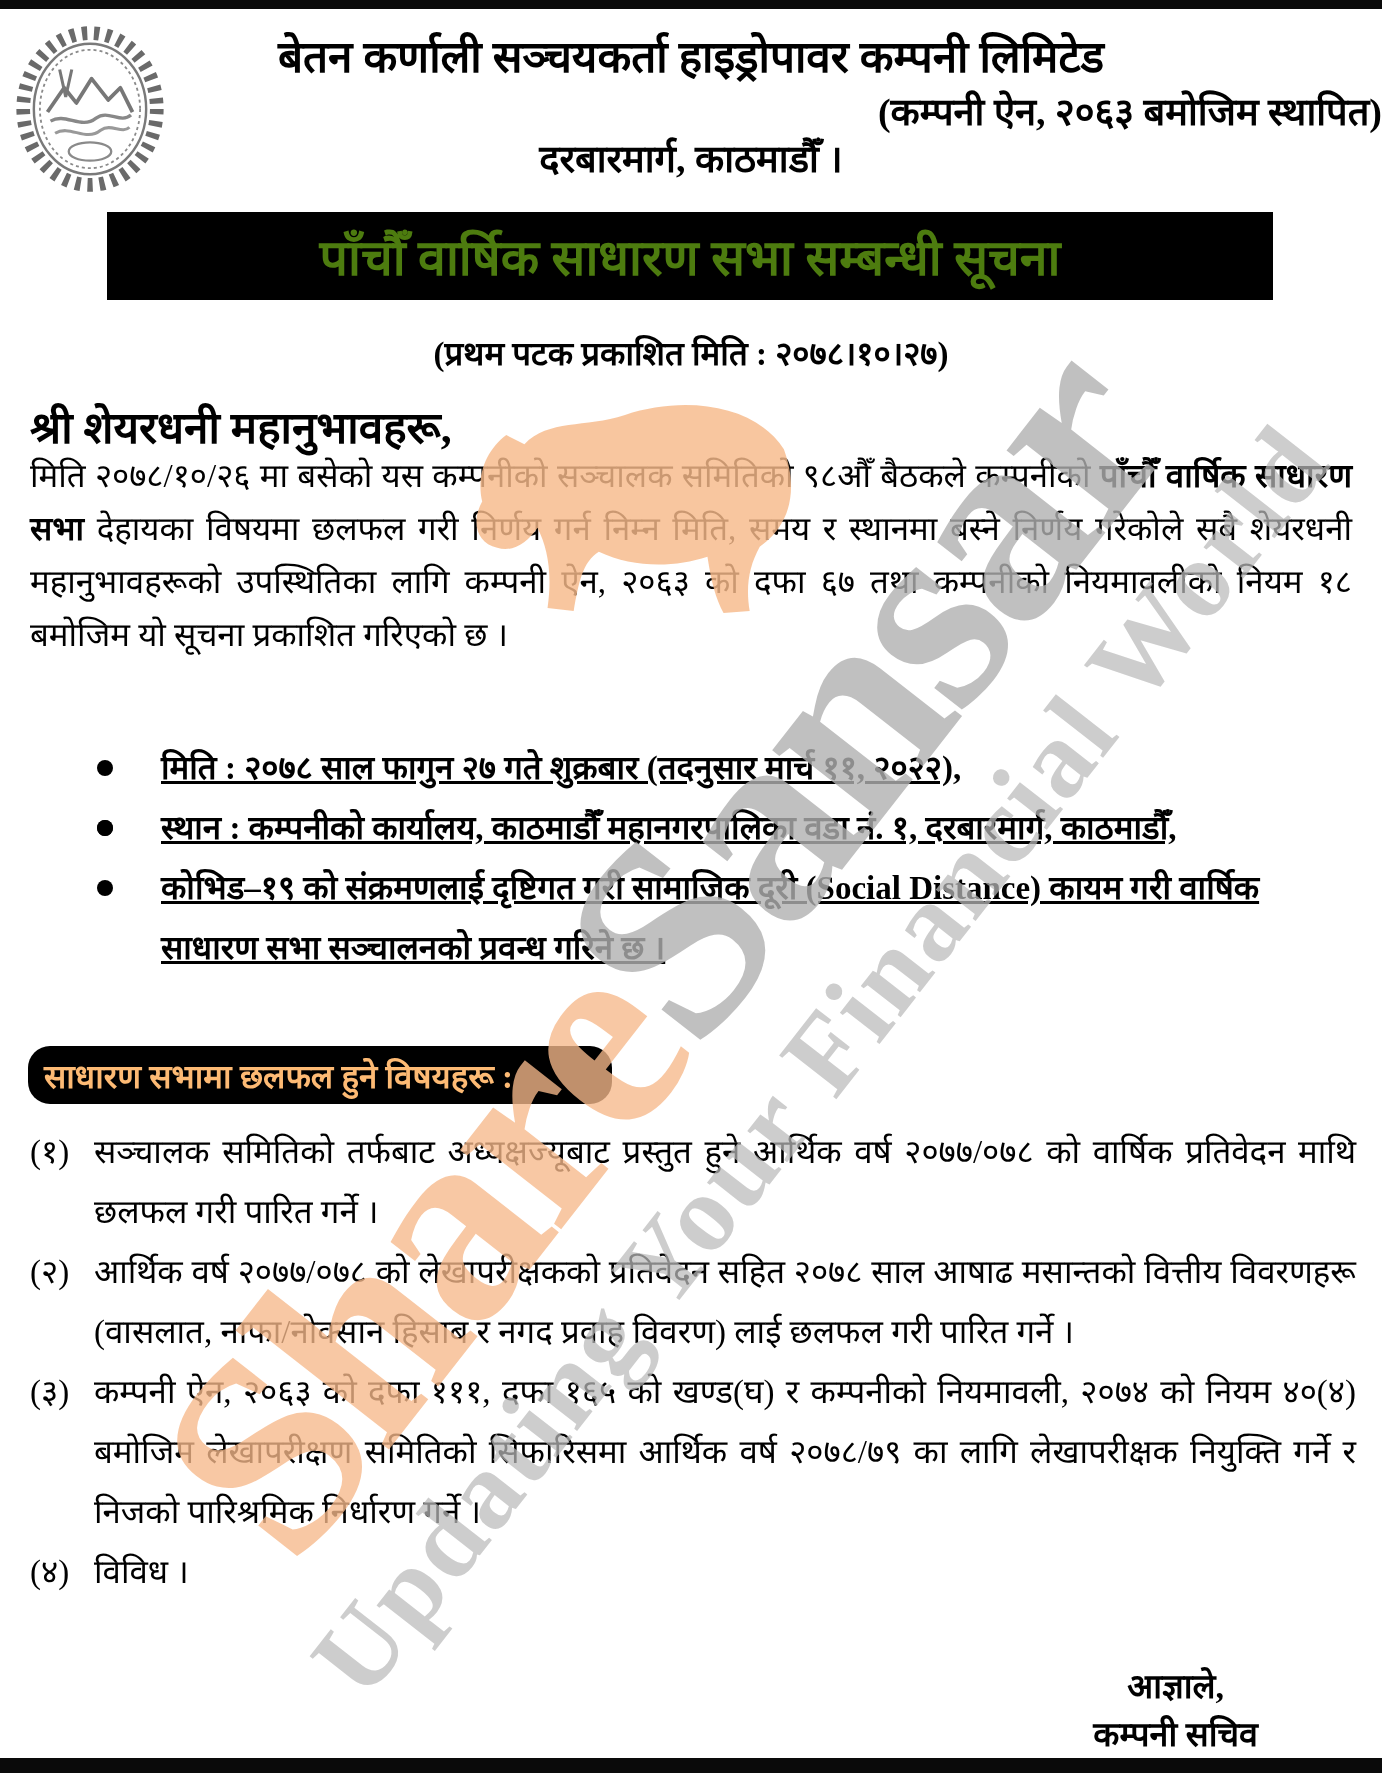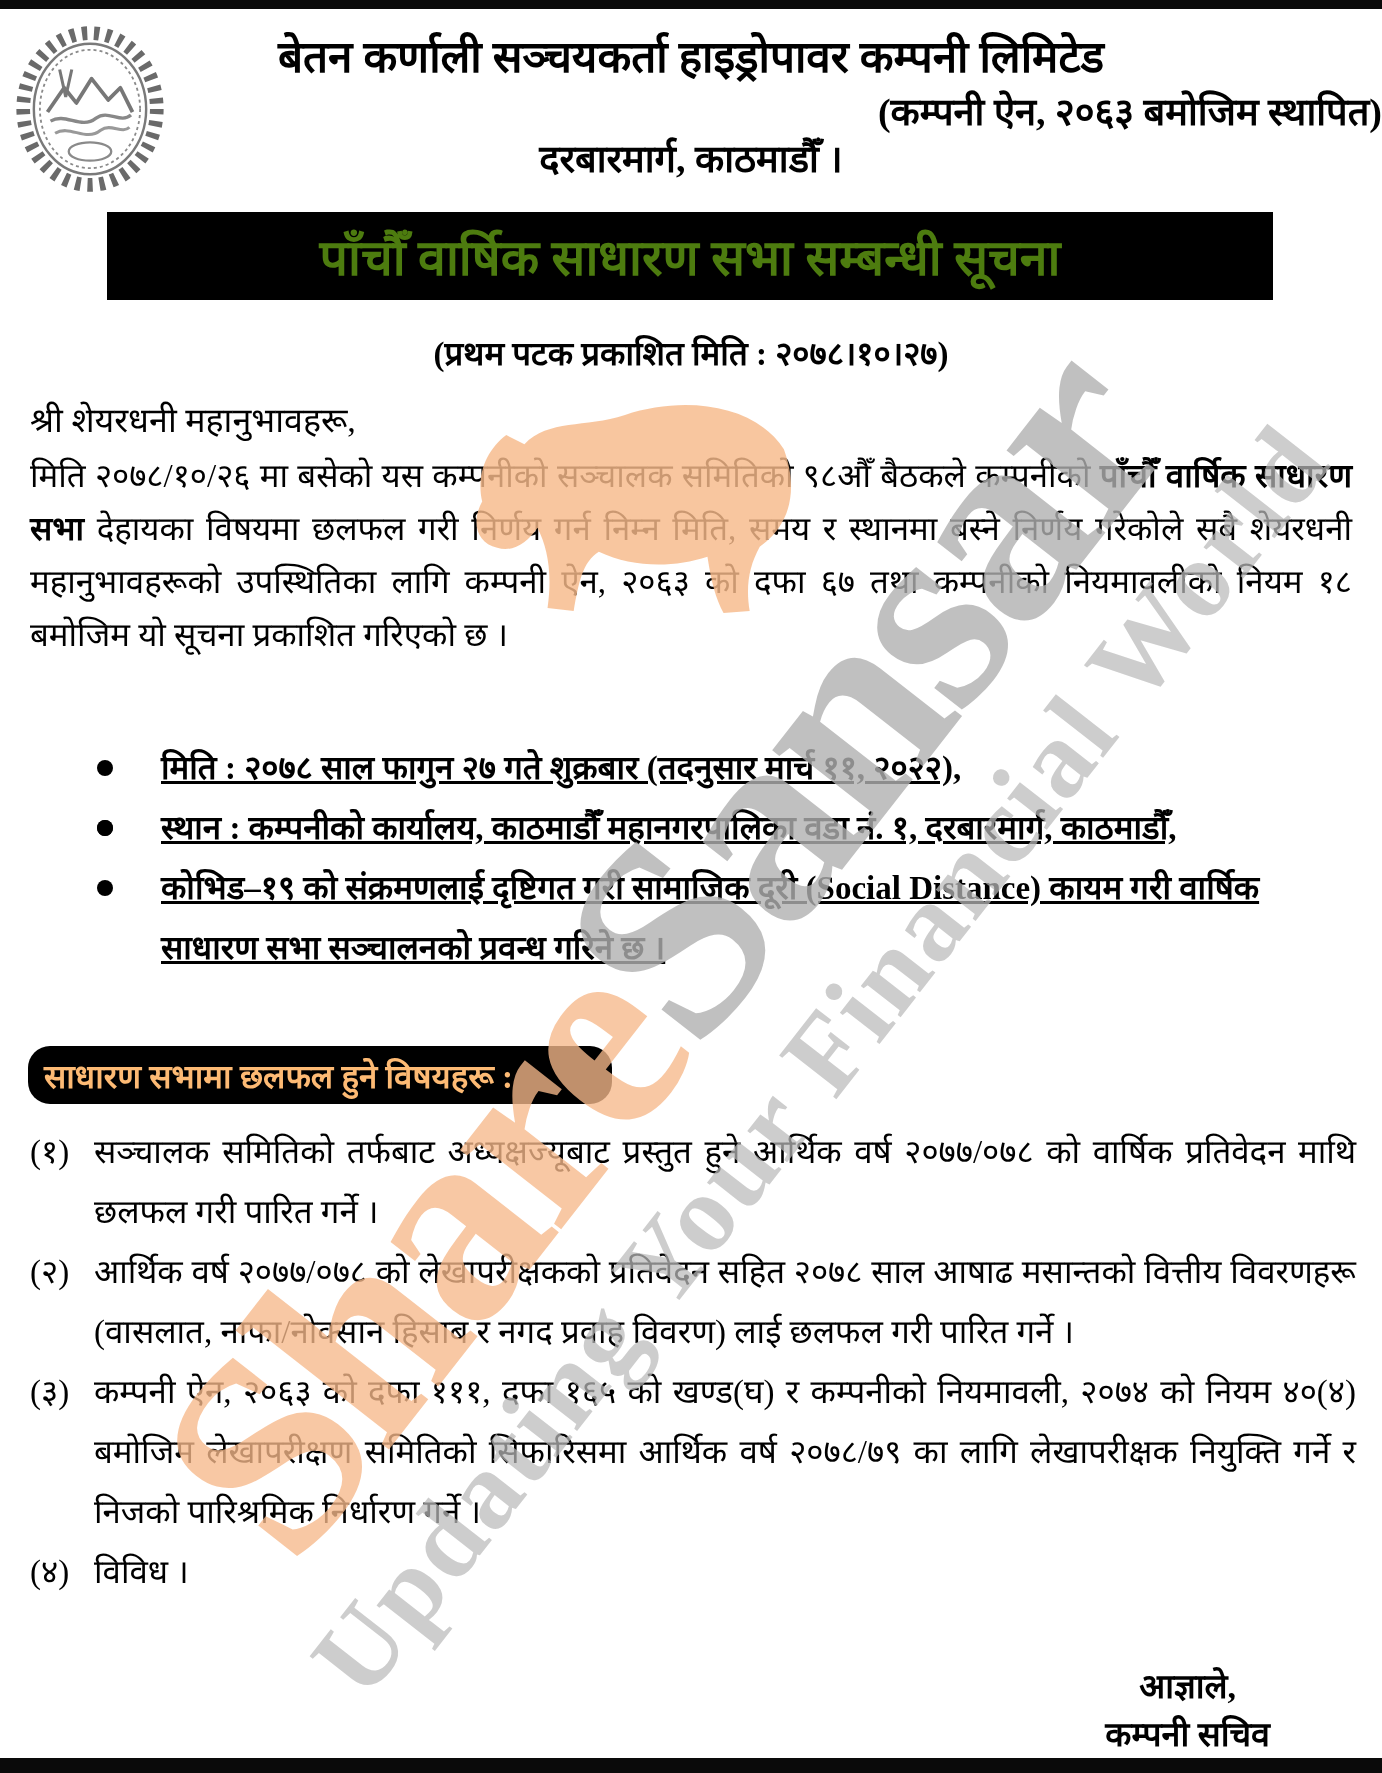--- a/index.html
+++ b/index.html
@@ -16,41 +16,41 @@
   .est{font-size:38px;font-weight:bold;line-height:44px;white-space:nowrap;text-align:right;}
   .addr{font-size:38px;font-weight:bold;line-height:50px;white-space:nowrap;}
 
   .title-banner{position:absolute;left:107px;top:212px;width:1166px;height:88px;background:#000;
         color:#4d7c0f;display:flex;align-items:center;justify-content:center;
         font-size:50px;font-weight:bold;white-space:nowrap;}
 
   .published{position:absolute;left:0;top:330px;width:100%;text-align:center;
         font-size:33px;font-weight:bold;}
 
-  .salutation{position:absolute;left:30px;top:396px;font-size:34px;font-weight:normal;}
+  .salutation{position:absolute;left:30px;top:396px;font-size:44px;font-weight:bold;}
 
   .intro{position:absolute;left:30px;top:450px;width:1322px;margin:0;
         font-size:33px;line-height:53px;text-align:justify;}
 
   .bullets{position:absolute;left:95px;top:738px;width:1258px;margin:0;padding:0;
         list-style:none;font-size:33px;font-weight:bold;text-decoration:underline;}
   .bullets li{position:relative;padding-left:66px;line-height:60px;}
   .dot{position:absolute;left:2px;top:22px;width:16px;height:16px;border-radius:50%;background:#000;}
 
   .agenda-banner{position:absolute;left:28px;top:1046px;width:584px;height:58px;background:#000;
         border-radius:22px;color:#fdba74;display:flex;align-items:center;padding-left:16px;
         font-size:33px;font-weight:bold;box-sizing:border-box;}
 
   .agenda{position:absolute;left:30px;top:1122px;width:1326px;margin:0;padding:0;
         list-style:none;font-size:33px;line-height:60px;}
   .agenda li{display:flex;}
   .agenda .num{flex:0 0 64px;}
   .agenda .txt{flex:1;text-align:justify;}
 
-  .signature{position:absolute;right:112px;top:1663px;text-align:center;
+  .signature{position:absolute;right:124px;top:1663px;text-align:center;
         font-size:34px;font-weight:bold;line-height:48px;}
 
   
   .watermark{position:absolute;inset:0;overflow:hidden;pointer-events:none;}
   .wm-word{position:absolute;left:660px;top:950px;
         transform:translate(-50%,-50%) rotate(-52deg);
         font-family:"Liberation Serif",serif;font-weight:bold;font-size:280px;
         letter-spacing:-8px;white-space:nowrap;line-height:1;}
   .wm-share{color:rgba(246,185,138,0.78);}
   .wm-sansar{color:rgba(176,176,176,0.80);}

